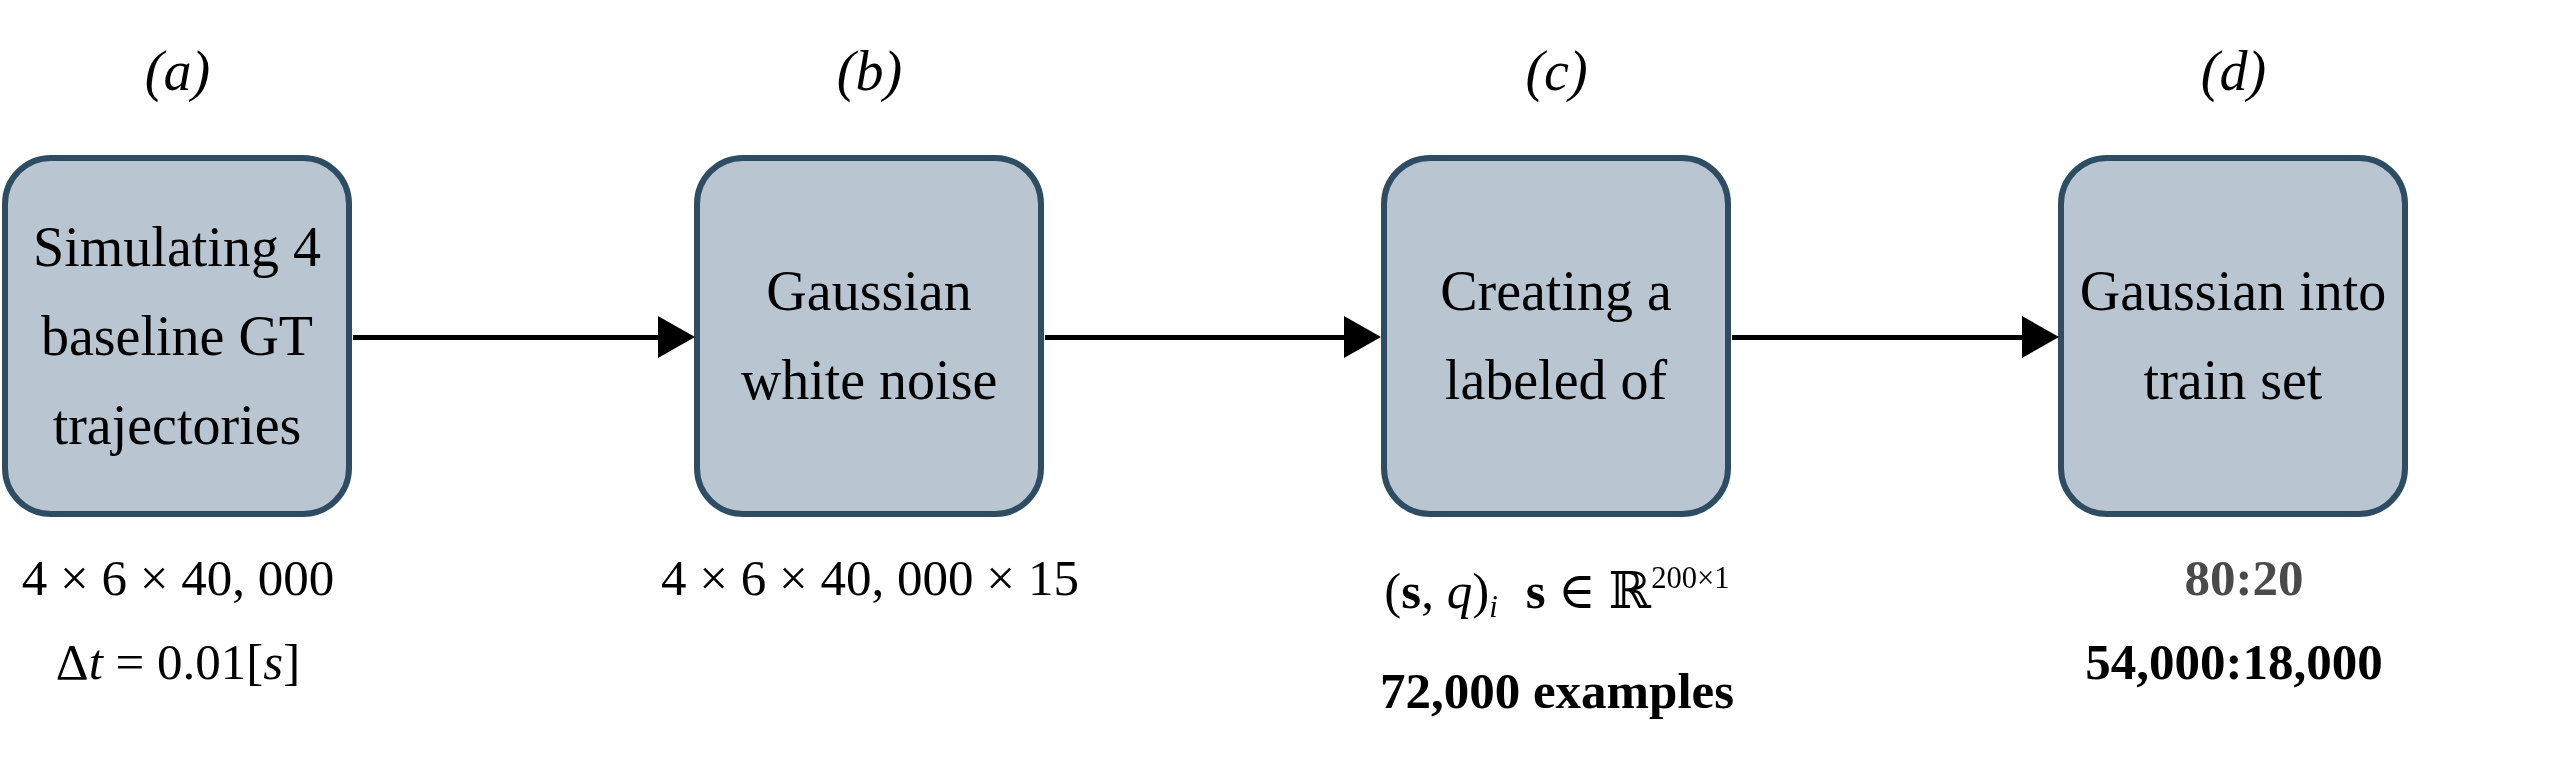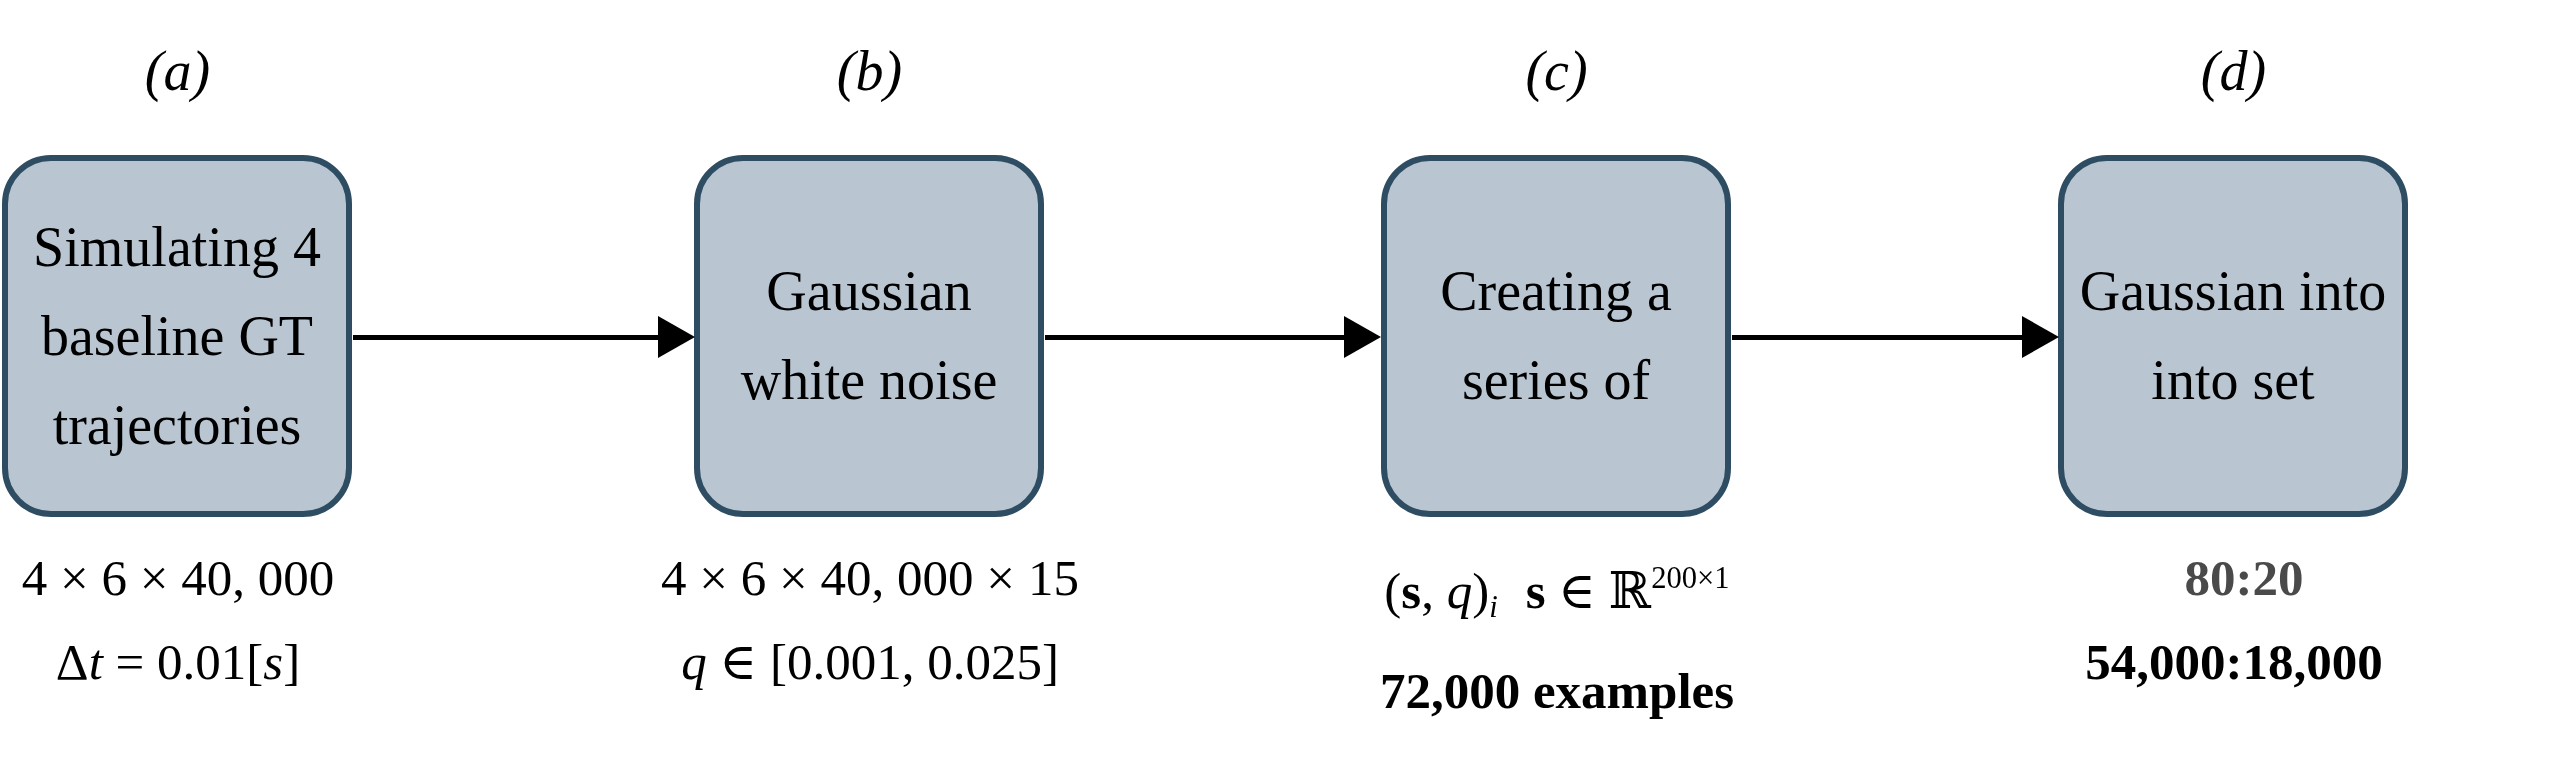--- a/index.html
+++ b/index.html
@@ -61,41 +61,40 @@
 </div>
 
 <div class="step" style="left:626px">
   <div class="step-label">(b)</div>
   <div class="box">
     <div class="box-line">Gaussian</div>
     <div class="box-line">white noise</div>
   </div>
   <div class="caps">
     <div class="cap-line"><span>4 × 6 × 40, 000 × 15</span></div>
-    <div class="cap-line"><span class="it">q</span><span> ∈ [0.001, 0.025]</span></div>
   </div>
 </div>
 
 <div class="step" style="left:1313px">
   <div class="step-label">(c)</div>
   <div class="box">
     <div class="box-line">Creating a</div>
-    <div class="box-line">series of</div>
+    <div class="box-line">labeled of</div>
   </div>
   <div class="caps">
     <div class="cap-line"><span>(</span><span class="bd">s</span><span>, </span><span class="it">q</span><span>)</span><span class="sub">i</span><span class="bd gap">s</span><span> ∈ </span><span class="dbl">ℝ</span><span class="sup">200×1</span></div>
     <div class="cap-line"><span class="bd">72,000 examples</span></div>
   </div>
 </div>
 
 <div class="step" style="left:1990px">
   <div class="step-label">(d)</div>
   <div class="box">
     <div class="box-line">Gaussian into</div>
-    <div class="box-line">into set</div>
+    <div class="box-line">train set</div>
   </div>
   <div class="caps">
     <div class="cap-line"><span class="bd muted">80:20</span></div>
     <div class="cap-line"><span class="bd">54,000:18,000</span></div>
   </div>
 </div>
 
 <div class="arrow" style="left:353px;width:342px">
   <div class="shaft"></div>
   <div class="head"></div>

